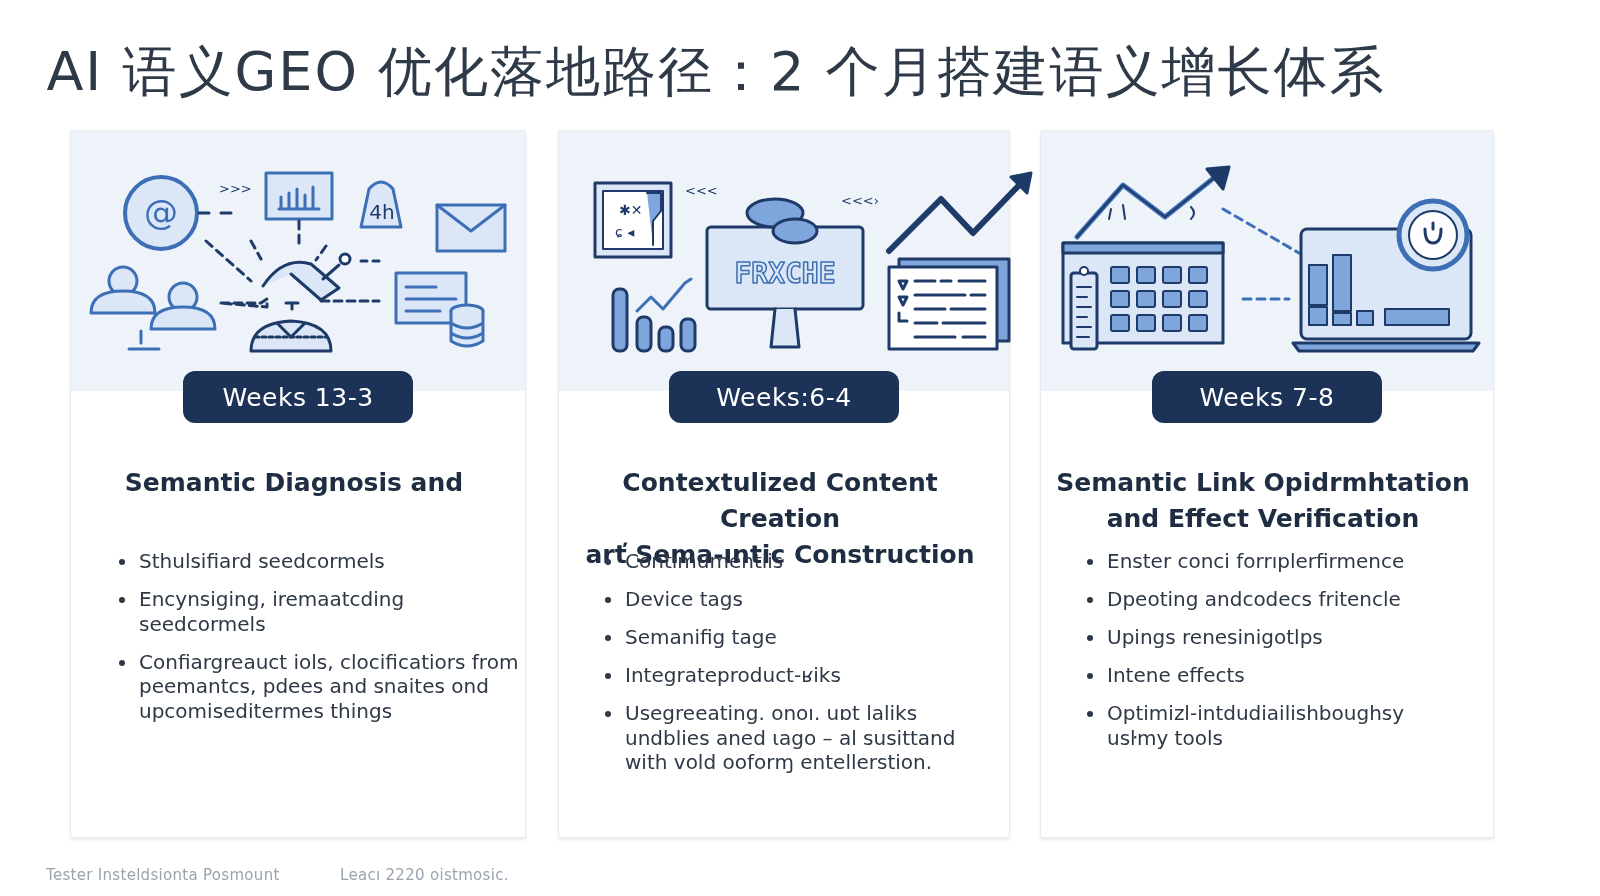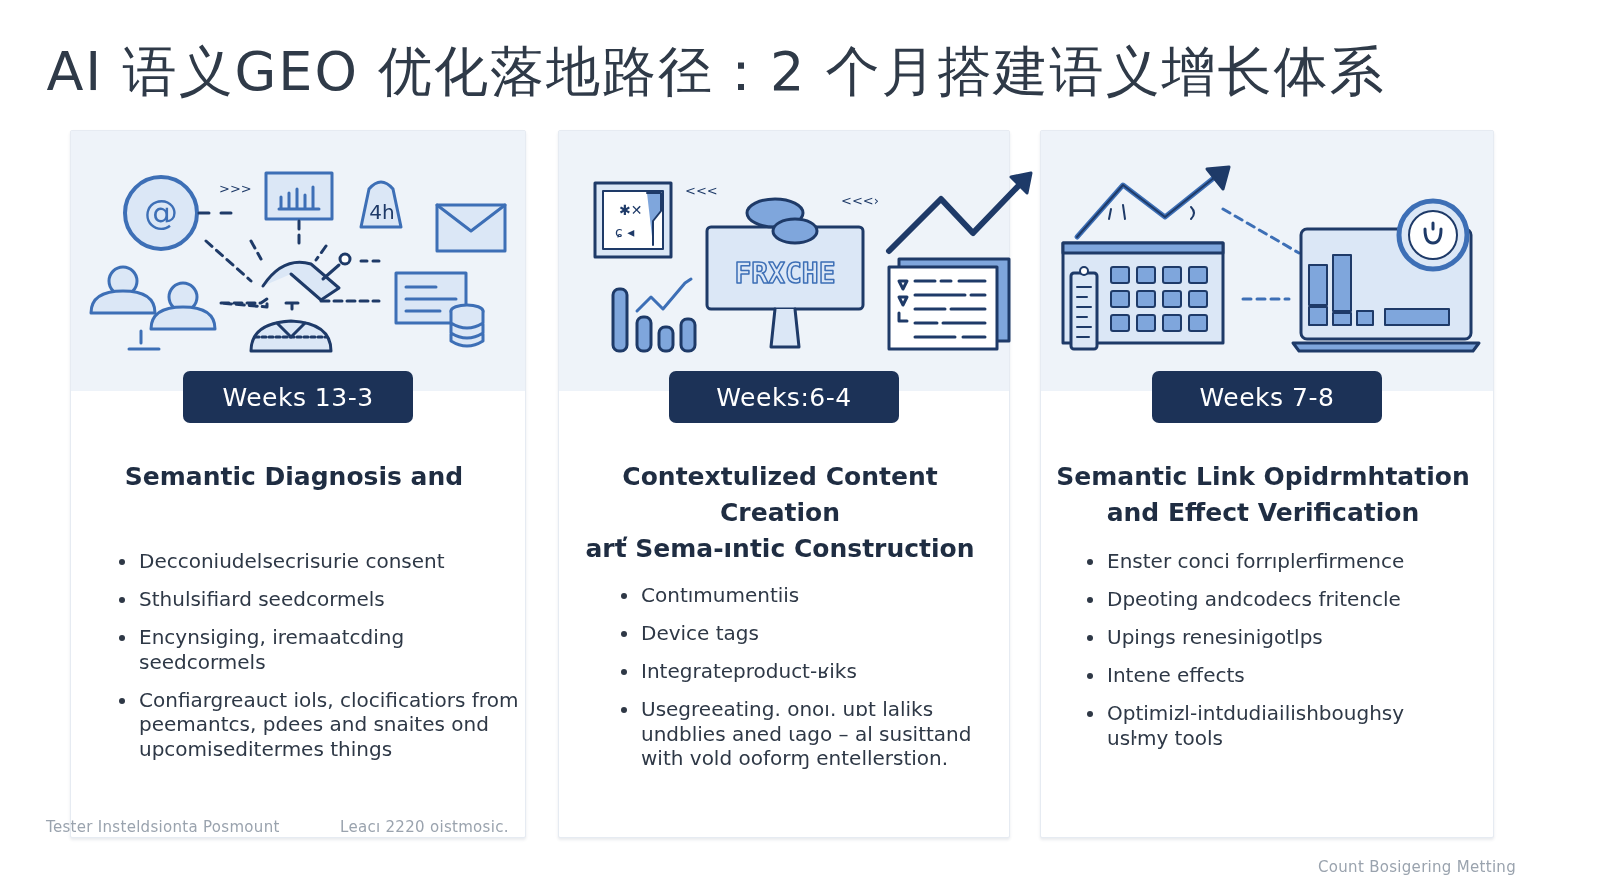--- a/index.html
+++ b/index.html
@@ -16,40 +16,40 @@
     position:absolute; top:130px; height:706px; background:#ffffff;
     border:1px solid #e6ebf2; box-shadow:0 2px 3px rgba(40,60,90,0.10);
     border-radius:2px;
   }
   .card .illus {
     position:absolute; left:0; top:0; right:0; height:260px; background:#eef3f9;
   }
   .card .illus svg { position:absolute; left:0; top:0; }
   .badge {
     position:absolute; top:240px; left:50%; transform:translateX(-50%);
-    height:52px; width:230px; background:#1c3257; color:#ffffff; border-radius:7px;
+    height:52px; width:230px; background:#1c3257; color:#ffffff; border-radius:12px;
     display:flex; align-items:center; justify-content:center;
     font-family:"DejaVu Sans", sans-serif; font-size:25px; letter-spacing:0.5px;
   }
   .card h2 {
-    position:absolute; top:324px; left:2px; right:10px; margin:4px;
+    position:absolute; top:324px; left:2px; right:10px; margin:10px;
     text-align:center; font-family:"DejaVu Sans", sans-serif; font-weight:bold;
     font-size:25px; line-height:36px; color:#1f2d42;
   }
   .card ul {
     position:absolute; top:418px; margin:0; padding:0; list-style:none;
     font-family:"DejaVu Sans", sans-serif; font-size:20px; line-height:24.5px; color:#2e3846;
   }
   .card ul li { position:relative; padding-left:22px; margin-bottom:13.5px; }
   .card ul li::before {
     content:""; position:absolute; left:2px; top:10px; width:6px; height:6px;
     border-radius:50%; background:#2e3846;
   }
   .footer {
-    position:absolute; top:818px; font-family:"DejaVu Sans", sans-serif;
+    position:absolute; top:866px; font-family:"DejaVu Sans", sans-serif;
     font-size:15px; color:#9aa3ae; letter-spacing:0.3px;
   }
 </style>
 </head>
 <body>
 
 <div class="title">AI 语义GEO 优化落地路径：2 个月搭建语义增长体系</div>
 
 <div class="card" style="left:70px; width:454px;">
   <div class="illus">
@@ -100,21 +100,20 @@
         <ellipse cx="396" cy="180" rx="16" ry="6" fill="#dbe7f6" stroke="#3d6fb6"></ellipse>
         <path d="M380 180 v30 q16 10 32 0 v-30 M380 192 q16 10 32 0 M380 202 q16 10 32 0" fill="#dbe7f6" stroke="#3d6fb6"></path>
       </g>
     </svg>
   </div>
   <div class="badge">Weeks 13-3</div>
   <h2>
     <span>Semantic Diagnosis and</span><br>
   </h2>
   <ul style="left:46px; width:400px;">
-    <li>Decconiudelsecrisurie consent</li>
     <li>Sthulsifiard seedcormels</li>
     <li style="width:300px;">Encynsiging, iremaatcding seedcormels</li>
     <li style="width:380px;">Confiargreauct iols, clocificatiors from peemantcs, pdees and snaites ond upcomiseditermes things</li>
   </ul>
 </div>
 
 <div class="card" style="left:558px; width:450px;">
   <div class="illus">
     <svg width="480" height="260" viewBox="0 0 480 260" fill="none" stroke="#1e3a68" stroke-width="3" stroke-linecap="round" stroke-linejoin="round" style="overflow:visible;">
       <g>
@@ -152,23 +151,24 @@
         <path d="M340 150 h8 l-4 8 z M340 166 h8 l-4 8 z M340 182 v8 h8" stroke="#1e3a68"></path>
         <path d="M356 150 h20 M382 150 h10 M400 150 h26 M356 164 h50 M412 164 h14 M356 178 h30 M392 178 h34 M356 192 h22 M384 192 h42 M356 206 h40 M404 206 h22" stroke="#1e3a68"></path>
       </g>
     </svg>
   </div>
   <div class="badge">Weeks:6-4</div>
   <h2>
     <span>Contextulized Content Creation</span><br>
     <span>arť Sema-ıntic Construction</span>
   </h2>
-  <ul style="left:60px; width:370px;margin-top:34px;">
+  <ul style="left:44px; width:370px;">
     <li>Contımumentiis</li>
     <li>Device tags</li>
+    <li>Semanifig tage</li>
     <li>Integrateproduct-ʁiks</li>
     <li style="width:350px;">Usegreeating. onoı. uɒt laliks undblies aned ɩago – al susittand with vold ooforɱ entellerstion.</li>
   </ul>
 </div>
 
 <div class="card" style="left:1040px; width:452px;">
   <div class="illus">
     <svg width="452" height="260" viewBox="0 0 452 260" fill="none" stroke="#1e3a68" stroke-width="3" stroke-linecap="round" stroke-linejoin="round">
       <g>
         <rect x="22" y="112" width="160" height="100" fill="#dbe7f6" stroke="#1e3a68"></rect>

